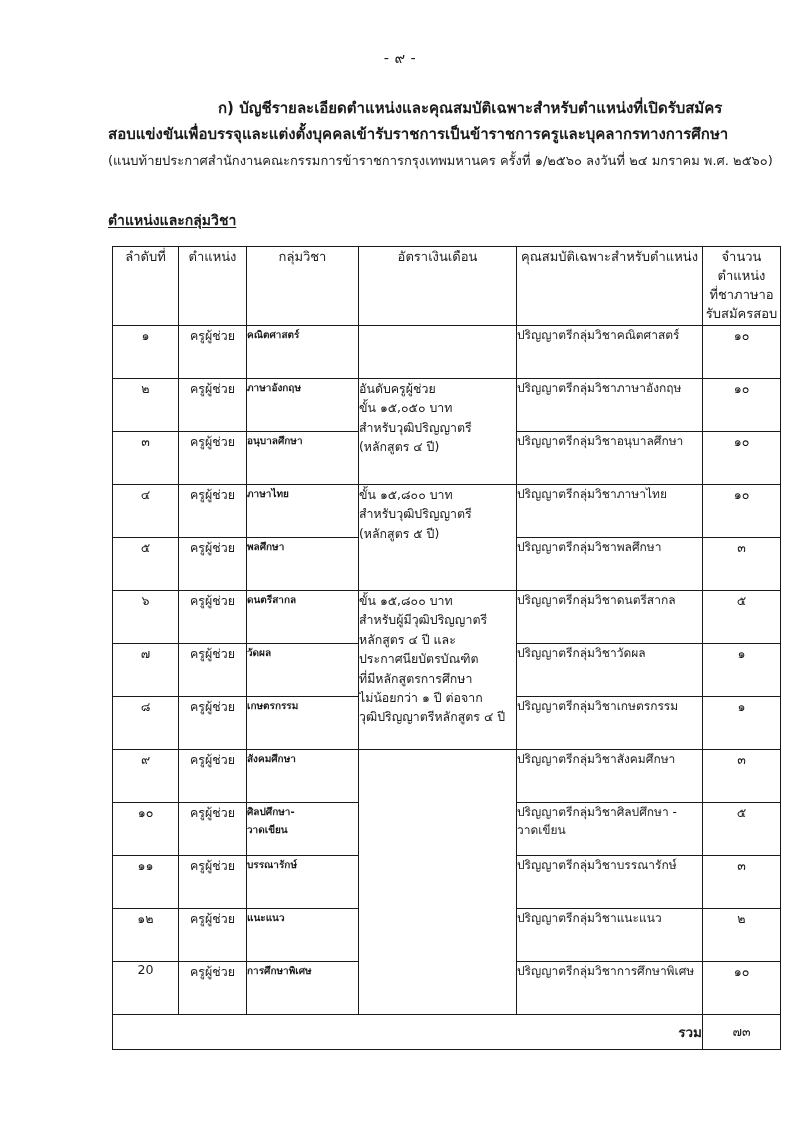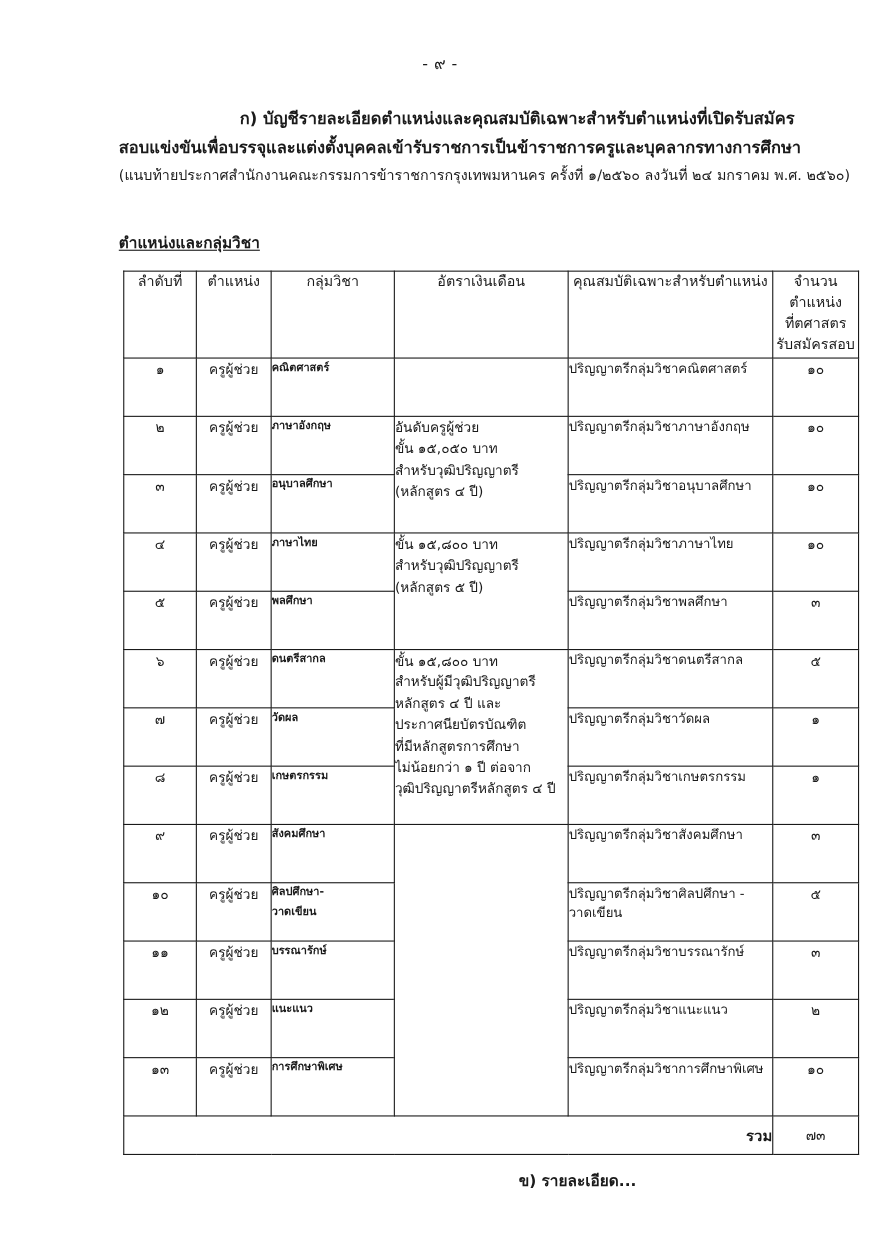--- a/index.html
+++ b/index.html
@@ -216,21 +216,21 @@
       </colgroup>
       <thead>
         <tr>
           <th>ลำดับที่</th>
           <th>ตำแหน่ง</th>
           <th>กลุ่มวิชา</th>
           <th>อัตราเงินเดือน</th>
           <th>คุณสมบัติเฉพาะสำหรับตำแหน่ง</th>
           <th>
             <span class="hdr-multi">จำนวนตำแหน่ง</span>
-            <span class="hdr-multi">ที่ตศาสตร</span>
+            <span class="hdr-multi">ที่ชาภาษาอ</span>
             <span class="hdr-multi">รับสมัครสอบ</span>
           </th>
         </tr>
       </thead>
       <tbody>
 
         <tr>
           <td class="cell-no">๑</td>
           <td class="cell-pos">ครูผู้ช่วย</td>
           <td class="cell-subj">คณิตศาสตร์</td>
@@ -348,31 +348,30 @@
 
         <tr>
           <td class="cell-no">๑๒</td>
           <td class="cell-pos">ครูผู้ช่วย</td>
           <td class="cell-subj">แนะแนว</td>
           <td class="cell-qual">ปริญญาตรีกลุ่มวิชาแนะแนว</td>
           <td class="cell-count">๒</td>
         </tr>
 
         <tr>
-          <td class="cell-no">๑๓</td>
+          <td class="cell-no">20</td>
           <td class="cell-pos">ครูผู้ช่วย</td>
           <td class="cell-subj">การศึกษาพิเศษ</td>
           <td class="cell-qual">ปริญญาตรีกลุ่มวิชาการศึกษาพิเศษ</td>
           <td class="cell-count">๑๐</td>
         </tr>
 
         <tr class="total-row">
           <td class="total-label" colspan="5">รวม</td>
           <td class="total-value">๗๓</td>
         </tr>
 
       </tbody>
     </table>
   </div>
 
-  <div class="footer-note">ข)  รายละเอียด...</div>
 
 </div>
 
 </body></html>

